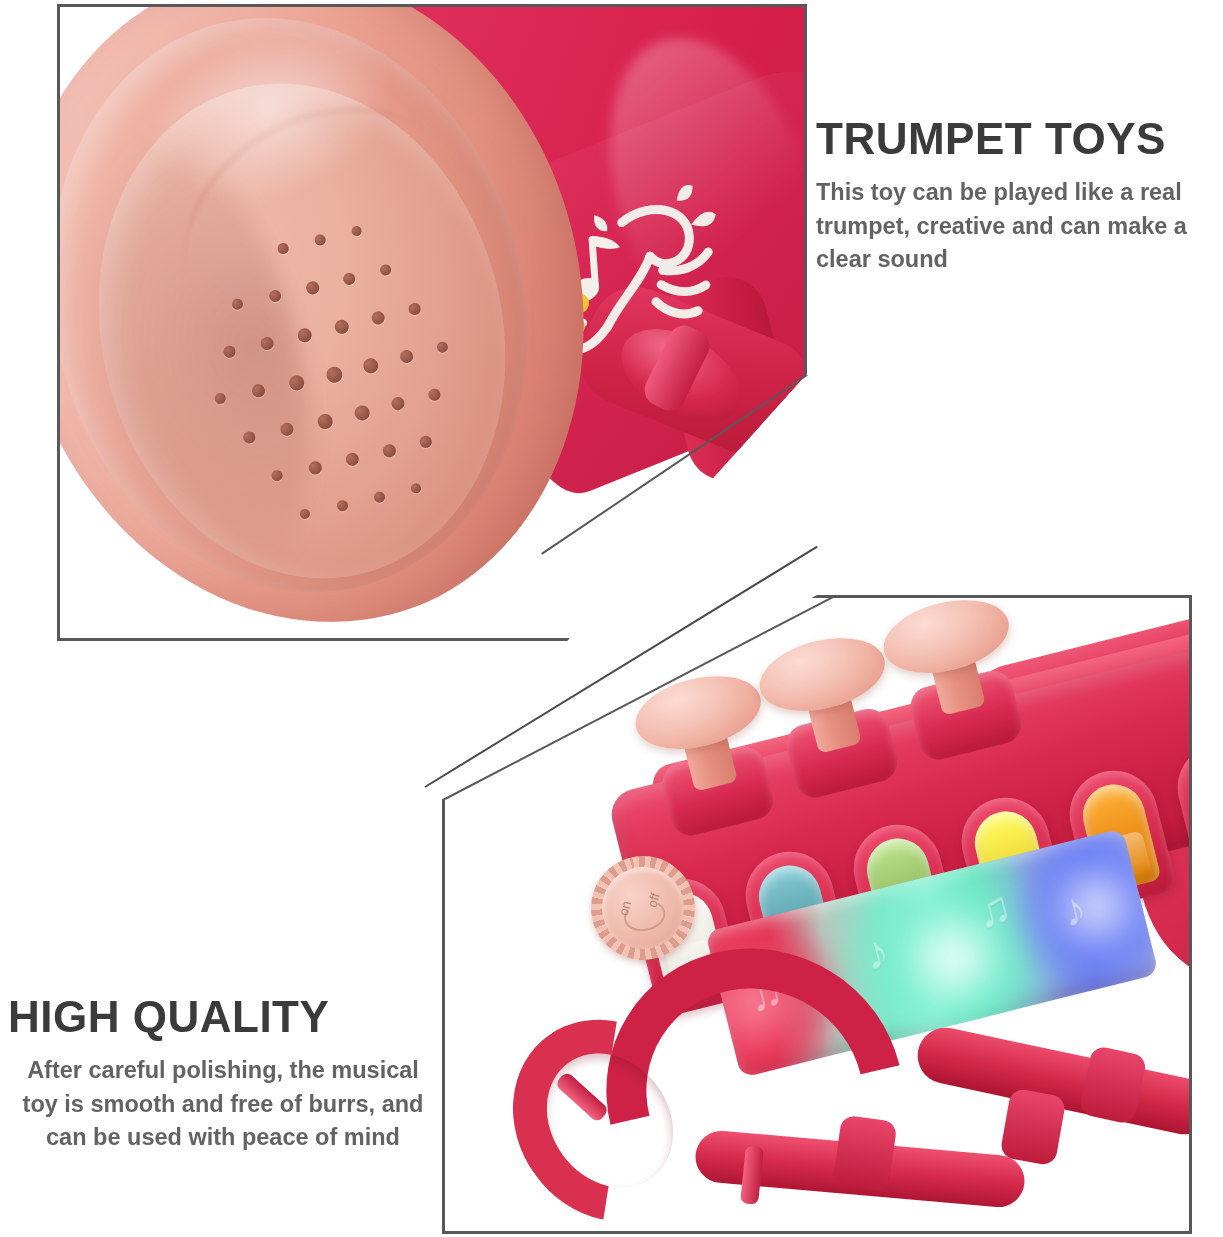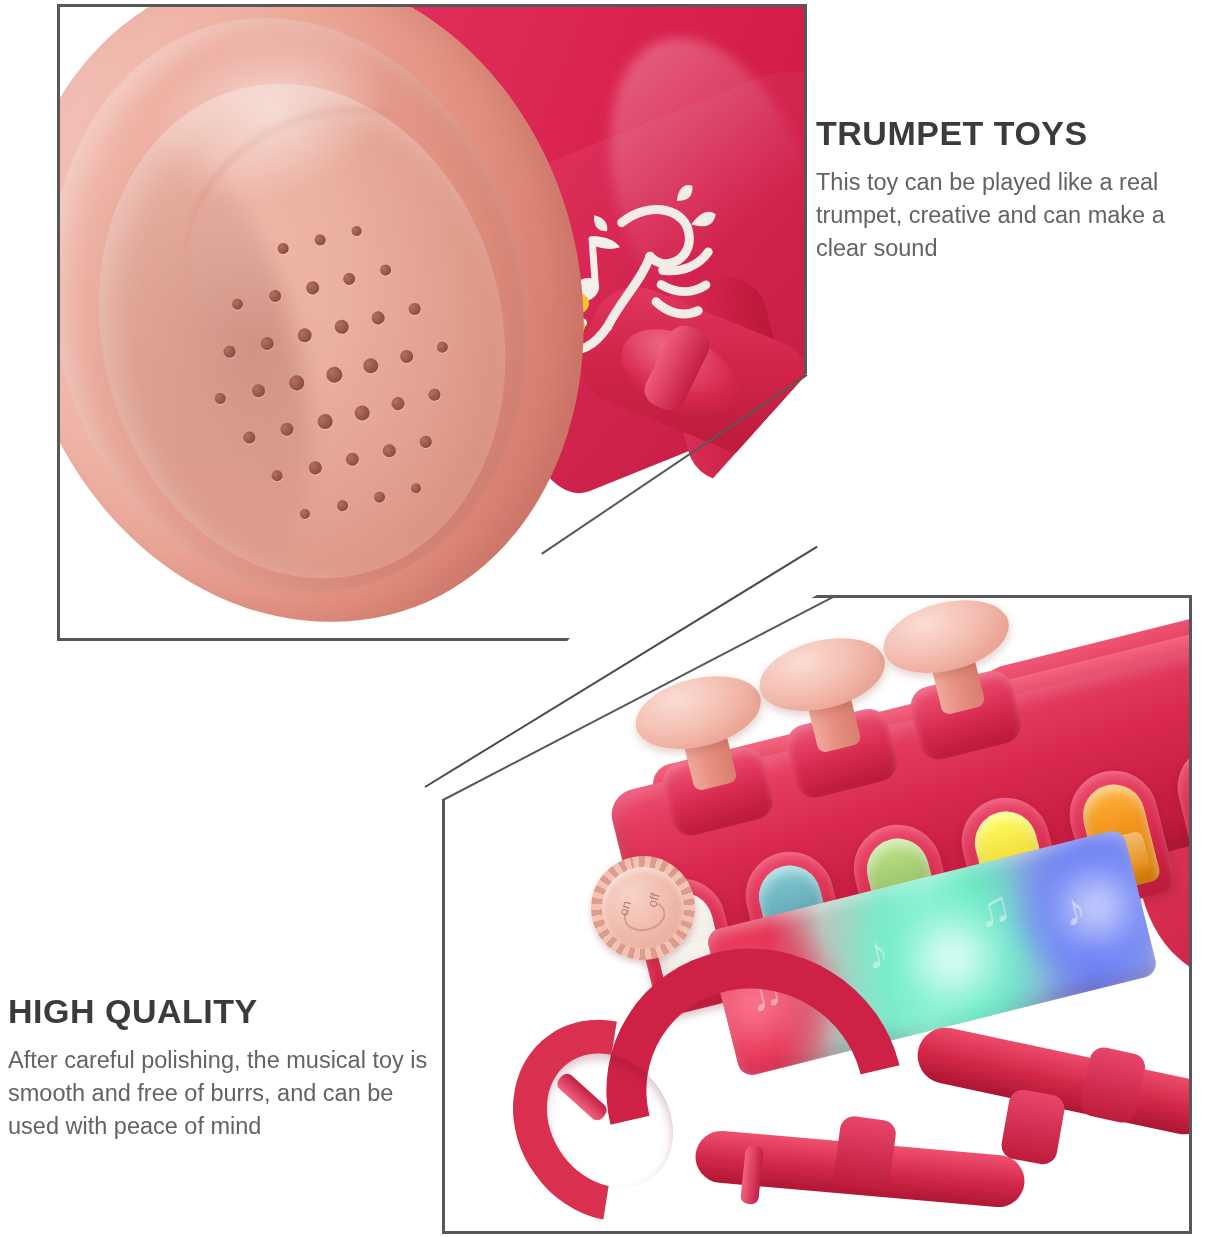--- a/index.html
+++ b/index.html
@@ -86,39 +86,39 @@
   .connector {
     position: absolute;
     height: 2px;
     background: #4a4a4c;
     transform-origin: left center;
   }
 
   
   .txtblock { position: absolute; }
   .txt-head {
-    font-size: 34px;
+    font-size: 44px;
     font-weight: bold;
     letter-spacing: 0.5px;
     color: #3b3b3b;
     line-height: 1.05;
     white-space: nowrap;
   }
   .txt-body {
     font-size: 23.5px;
-    font-weight: normal;
+    font-weight: bold;
     color: #636363;
     line-height: 1.42;
   }
 
   #text-trumpet { left: 816px; top: 116px; width: 400px; }
   #text-trumpet .txt-body { margin-top: 14px; }
 
   #text-quality { left: 8px; top: 962px; width: 430px; margin-top: 32px; }
-  #text-quality .txt-body { margin-top: 14px; }
+  #text-quality .txt-body { margin-top: 14px; text-align: center; }
 
   
   #photo-bell {
     position: absolute;
     inset: 0;
     background: #ffffff;
   }
 
   
   .bell-body {

